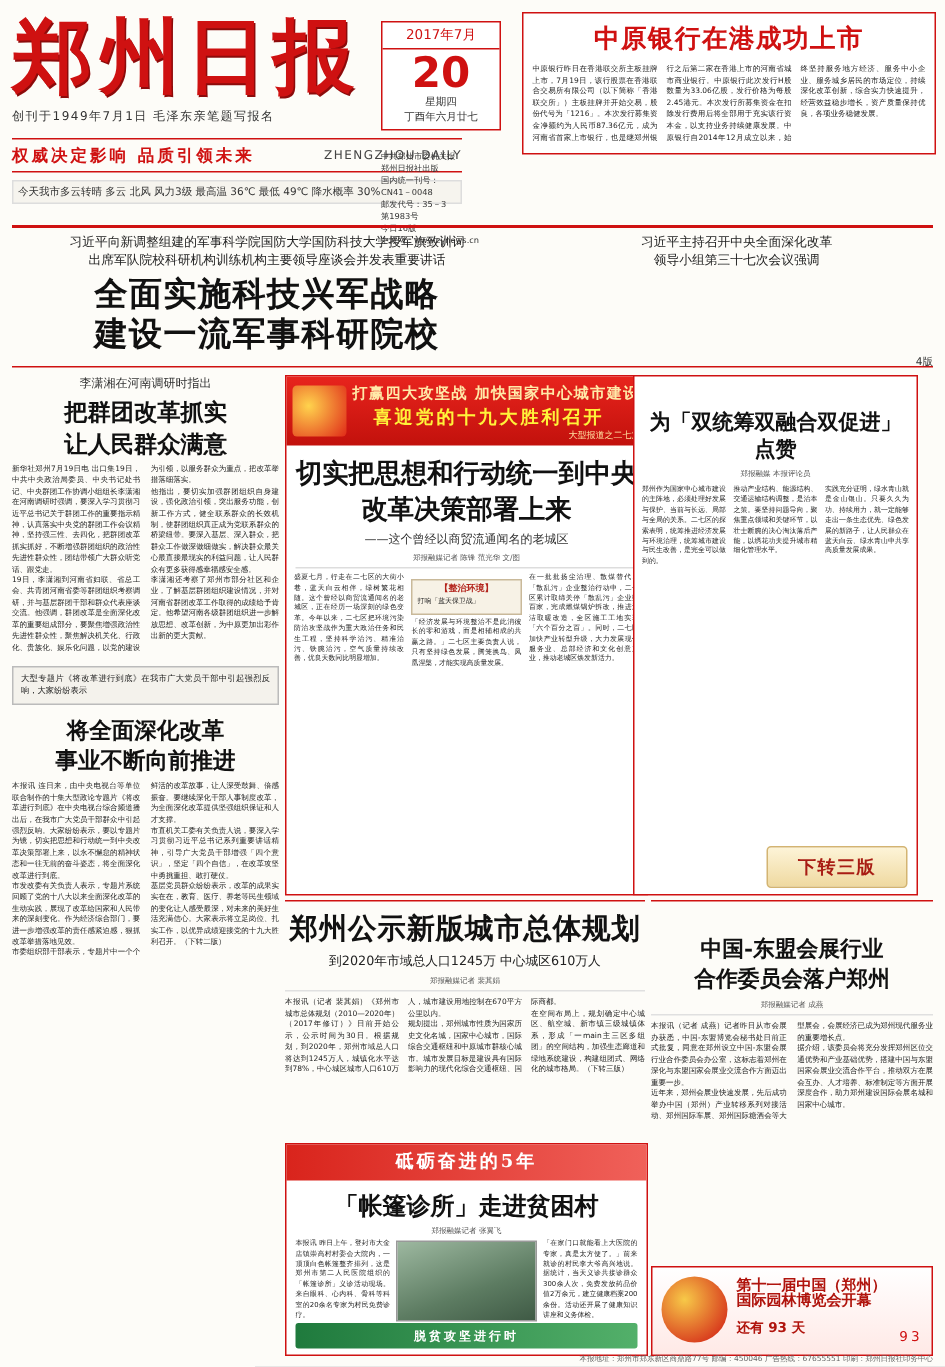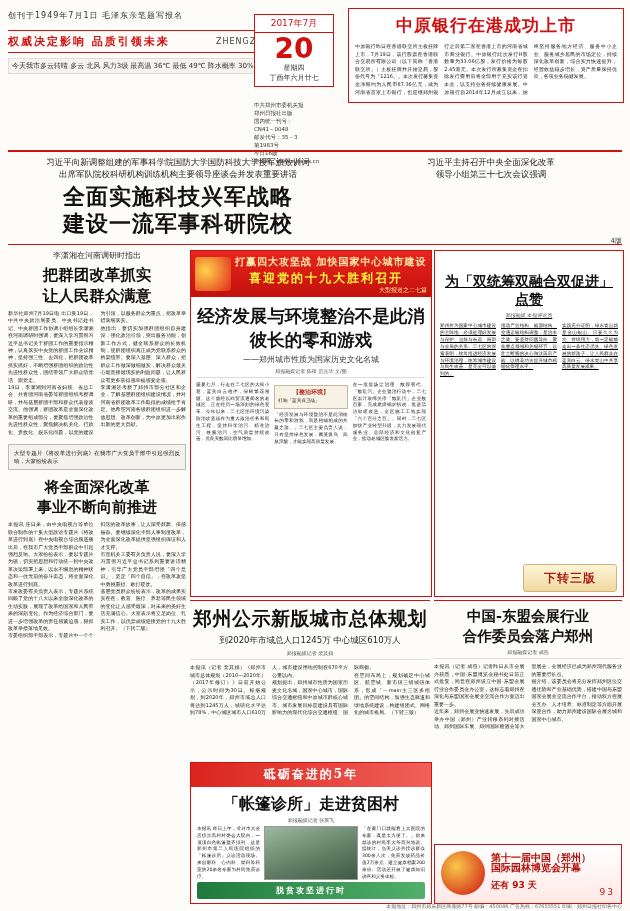--- a/index.html
+++ b/index.html
@@ -47,35 +47,35 @@
   .feat-top .flag{position:absolute;left:4px;top:6px;width:36px;height:34px;background:radial-gradient(circle at 30% 40%,#ffd34d,#e02a18);border-radius:3px;}
   .feat-top .t3{position:absolute;right:4px;bottom:2px;font-size:6px;color:#ffe0a0;}
   .feat-h{font-family:"DejaVu Serif","Liberation Serif",serif;font-weight:bold;font-size:17.5px;line-height:24px;text-align:center;color:#111;padding:7px 4px 2px;}
   .feat-sub{text-align:center;font-size:8px;color:#333;padding-bottom:3px;}
   .feat-by{text-align:center;font-size:5px;color:#555;border-bottom:1px solid #ddd;padding-bottom:3px;margin:0 6px;}
   .feat-cols{display:flex;padding:4px 5px 0;gap:5px;}
   .feat-col{flex:1;font-size:4.6px;line-height:6.8px;color:#222;text-align:justify;}
   .feat-inbox{border:1px solid #c9b99a;background:#f7f2e6;padding:3px;margin:3px 0;font-size:4.6px;line-height:6.8px;}
   .feat-inbox b{display:block;text-align:center;color:#b3241c;font-size:6px;margin-bottom:2px;}
   
-  #featR{position:absolute;left:434px;top:250px;width:188px;height:345px;border:1px solid #cf1111;background:#fff;text-decoration:underline;}
+  #featR{position:absolute;left:422px;top:250px;width:188px;height:345px;border:1px solid #cf1111;background:#fff;}
   .fr-h{font-family:"DejaVu Serif","Liberation Serif",serif;font-weight:bold;font-size:14px;text-align:center;color:#111;padding:22px 4px 3px;}
   .fr-by{text-align:center;font-size:5px;color:#555;padding-bottom:3px;}
   .fr-cols{display:flex;padding:2px 5px 0;gap:5px;}
   .fr-col{flex:1;font-size:4.6px;line-height:6.9px;color:#222;text-align:justify;}
   .fr-logo{position:absolute;right:6px;bottom:4px;width:92px;height:26px;background:linear-gradient(180deg,#fdf4d8,#efd9a0);border:1px solid #d3b472;border-radius:3px;text-align:center;font-family:"DejaVu Serif","Liberation Serif",serif;font-weight:bold;font-size:12px;color:#a81d14;line-height:26px;letter-spacing:1px;}
   
   #plan{position:absolute;left:190px;top:600px;width:240px;height:155px;border-top:1px solid #cf1111;padding-top:5px;}
   .plan-h{font-family:"DejaVu Serif","Liberation Serif",serif;font-weight:bold;font-size:19px;text-align:center;color:#111;letter-spacing:0.5px;}
   .plan-sub{text-align:center;font-size:8.5px;color:#222;margin-top:3px;}
   .plan-by{text-align:center;font-size:5px;color:#555;margin-top:3px;border-bottom:1px solid #e0e0e0;padding-bottom:3px;}
   .plan-body{margin-top:4px;font-size:5px;line-height:7.5px;color:#222;text-align:justify;column-count:3;column-gap:6px;}
   
   #asean{position:absolute;left:434px;top:600px;width:188px;height:300px;border-top:1px solid #cf1111;padding-top:5px;}
-  .as-h{font-family:"DejaVu Serif","Liberation Serif",serif;font-weight:bold;font-size:14.5px;line-height:20px;text-align:center;color:#111;}
+  .as-h{font-family:"DejaVu Serif","Liberation Serif",serif;font-weight:bold;font-size:14.5px;line-height:20px;text-align:center;color:#111;margin-top:17px;}
   .as-by{text-align:center;font-size:5px;color:#555;margin-top:3px;border-bottom:1px solid #e0e0e0;padding-bottom:3px;}
   .as-body{margin-top:4px;font-size:5px;line-height:7.5px;color:#222;text-align:justify;column-count:2;column-gap:7px;}
   .as-ad{position:absolute;left:0;bottom:2px;width:186px;height:58px;border:1px solid #cf1111;background:linear-gradient(180deg,#fff,#ffe9e6);}
   .as-ad .r{position:absolute;left:6px;top:6px;width:44px;height:44px;border-radius:50%;background:radial-gradient(circle at 35% 35%,#f7c948,#cf1111);}
   .as-ad .l1{position:absolute;left:56px;top:8px;font-size:10px;color:#b0140d;font-weight:bold;line-height:10px;}
   .as-ad .l2{position:absolute;left:56px;top:34px;font-size:9px;color:#b0140d;font-weight:bold;}
   .as-ad .dots{position:absolute;right:6px;bottom:6px;font-size:9px;color:#cf1111;letter-spacing:2px;}
   
   #tent{position:absolute;left:190px;top:762px;width:240px;height:140px;border:1px solid #cf1111;background:#fff;}
   .tent-top{height:24px;background:linear-gradient(90deg,#d9241c,#f0615a);position:relative;}
@@ -89,20 +89,21 @@
   
   #foot{position:absolute;left:8px;bottom:2px;width:614px;font-size:5px;color:#666;text-align:right;}
 </style>
 </head>
 <body>
 
 <div id="page">
 
   <div id="masthead">
     <div class="mh-left">
+      <div class="mh-title">郑州日报</div>
       <div class="mh-sub">创刊于1949年7月1日  毛泽东亲笔题写报名</div>
       <div class="mh-slogan">
         <span>权威决定影响   品质引领未来</span>
         <span class="en">ZHENGZHOU DAILY</span>
       </div>
       <div class="mh-weather">今天我市多云转晴 多云 北风 风力3级 最高温 36℃ 最低 49℃ 降水概率 30%</div>
     </div>
 
     <div class="mh-date">
       <div class="y">2017年7月</div>
@@ -159,22 +160,22 @@
 基层党员群众纷纷表示，改革的成果实实在在，教育、医疗、养老等民生领域的变化让人感受最深，对未来的美好生活充满信心。大家表示将立足岗位、扎实工作，以优异成绩迎接党的十九大胜利召开。（下转二版）</div>
   </div>
 
   <div id="feat">
     <div class="feat-top">
       <div class="flag"></div>
       <div class="t1">打赢四大攻坚战  加快国家中心城市建设</div>
       <div class="t2">喜迎党的十九大胜利召开</div>
       <div class="t3">大型报道之二七篇</div>
     </div>
-    <div class="feat-h">经济发展与环境整治不是此消彼长的零和游戏</div>
-    <div class="feat-sub">——郑州城市性质为国家历史文化名城</div>
+    <div class="feat-h">切实把思想和行动统一到中央改革决策部署上来</div>
+    <div class="feat-sub">——这个曾经以商贸流通闻名的老城区</div>
     <div class="feat-by">郑报融媒记者 陈锋 范光华 文/图</div>
     <div class="feat-cols">
       <div class="feat-col">盛夏七月，行走在二七区的大街小巷，蓝天白云相伴，绿树繁花相随。这个曾经以商贸流通闻名的老城区，正在经历一场深刻的绿色变革。今年以来，二七区把环境污染防治攻坚战作为重大政治任务和民生工程，坚持科学治污、精准治污、铁腕治污，空气质量持续改善，优良天数同比明显增加。</div>
       <div class="feat-col">
         <div class="feat-inbox">
           <b>【整治环境】</b>
           <span>打响「蓝天保卫战」</span>
         </div>
         <span>「经济发展与环境整治不是此消彼长的零和游戏，而是相辅相成的共赢之路。」二七区主要负责人说，只有坚持绿色发展，腾笼换鸟、凤凰涅槃，才能实现高质量发展。</span>
       </div>

